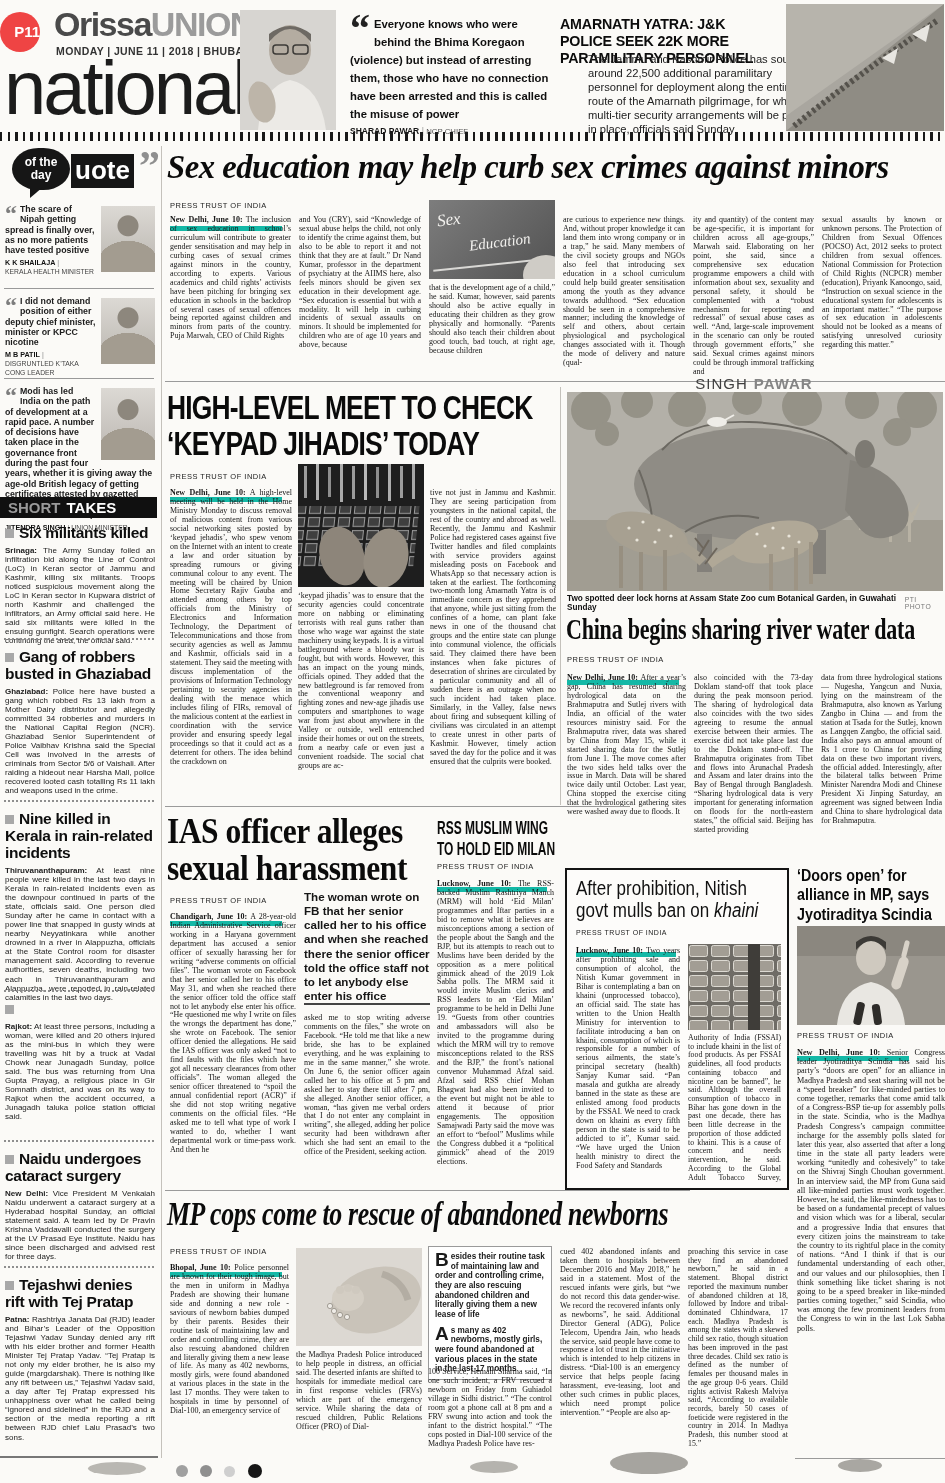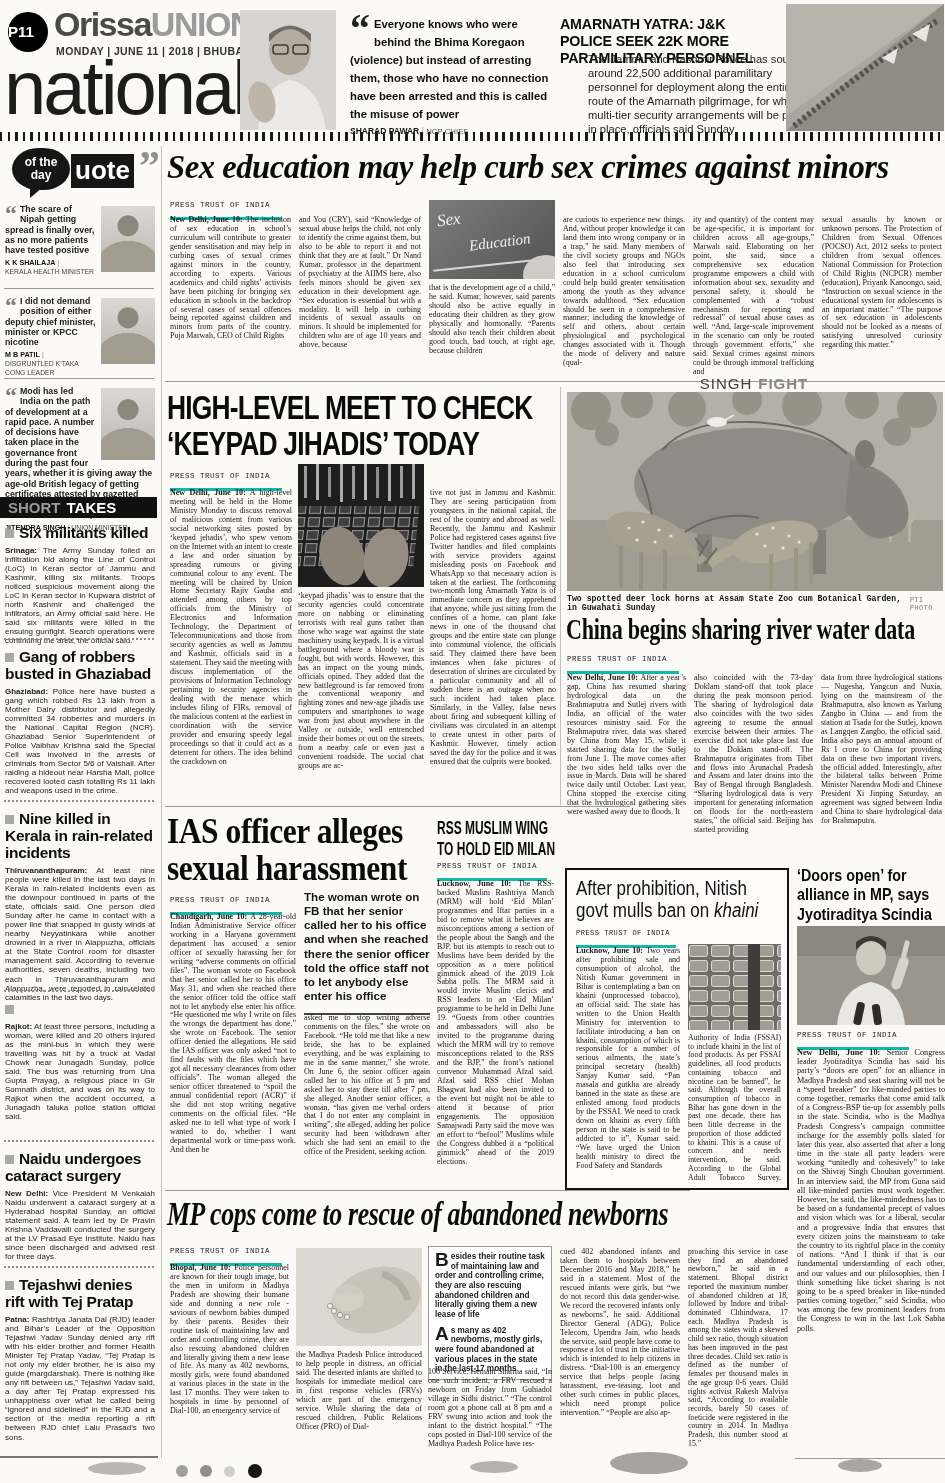--- a/index.html
+++ b/index.html
@@ -1,28 +1,28 @@
 <!DOCTYPE html>
 <html><head>
 <meta charset="utf-8">
 <style>
 *{margin:0;padding:0;box-sizing:border-box}
 body{width:945px;height:1483px;background:#fbfaf7;position:relative;overflow:hidden;font-family:"Liberation Serif",serif;color:#141414}
 .sans{font-family:"Liberation Sans",sans-serif}
 .col{position:absolute;font-size:8px;line-height:1.12;text-align:justify;color:#161616;overflow:hidden;font-family:"Liberation Serif",serif}
 .col .ld{font-weight:bold}
-.byline{position:absolute;font-family:Liberation Mono, monospace;font-size:7.5px;letter-spacing:.5px;color:#222;border-bottom:3px solid #14b8a6;padding-bottom:8px;white-space:nowrap;overflow:hidden}
+.byline{position:absolute;font-family:Liberation Sans, sans-serif;font-size:7.5px;letter-spacing:.5px;color:#222;border-bottom:5px solid #14b8a6;padding-bottom:16px;white-space:nowrap;overflow:hidden}
 .hrule{position:absolute;border-top:1px solid #9a9a9a}
 .vrule{position:absolute;border-left:1px solid #c4c1bb}
 .dotbar{position:absolute;height:9px;background:repeating-linear-gradient(90deg,#191919 0 2.5px,transparent 2.5px 7.5px)}
 .photo{position:absolute;overflow:hidden;background:#c9c6c0}
 .portrait{background:radial-gradient(circle at 50% 30%,#8d877d 0 10px,transparent 11px),radial-gradient(ellipse 30px 22px at 50% 86%,#a39c90 0 99%,transparent 100%),linear-gradient(#dcd9d4,#b9b5af)}
 .hl{position:absolute;color:#0b0b0b;transform-origin:left top;white-space:nowrap}
 
-#p11{position:absolute;left:8px;top:12px;width:40px;height:40px;border-radius:50%;background:#000000;color:#fff;text-align:left;font:bold 15px/40px "Liberation Sans",sans-serif}
+#p11{position:absolute;left:0;top:12px;width:40px;height:40px;border-radius:50%;background:#ef4444;color:#fff;text-align:right;font:bold 15px/40px "Liberation Sans",sans-serif}
 #brand{position:absolute;left:54px;top:6px;font:bold 34px/36px "Liberation Sans",sans-serif;letter-spacing:-1.5px}
 #dateline{position:absolute;left:56px;top:45px;font:bold 10.5px "Liberation Sans",sans-serif;color:#333;letter-spacing:.4px}
 #section-title{position:absolute;left:4px;top:48px;font:400 76px/80px "Liberation Sans",sans-serif;color:#1c1c1c;letter-spacing:-3px}
 #pq{position:absolute;left:350px;top:14px;width:200px;font-family:"Liberation Sans",sans-serif}
 #pq .mk{float:left;font:bold 40px/30px "Liberation Serif",serif;color:#222;margin-right:4px}
 #pq .tx{font-weight:bold;font-size:11.3px;line-height:1.24;color:#101010}
 #pq .at{margin-top:4px;font-size:8.5px;font-weight:bold}
 #pq .rl{font-weight:normal;font-size:7.8px;color:#555}
 #am-h{position:absolute;left:560px;top:16px;width:230px;font:bold 15px/1.12 "Liberation Sans",sans-serif;color:#0c0c0c;letter-spacing:-.2px;transform:scaleX(.95);transform-origin:left top}
 #am-b{position:absolute;left:588px;top:52px;width:218px;font:500 11.2px/1.25 "Liberation Sans",sans-serif;color:#222}
@@ -46,24 +46,24 @@
 #st-bar .st-bold{color:#fff}
 .st-item{position:absolute;left:5px;width:150px;font-family:"Liberation Sans",sans-serif}
 .st-title{font-weight:bold;font-size:15.5px;line-height:1.1;color:#0e0e0e;letter-spacing:-.3px;margin-bottom:5px}
 .st-bullet{display:inline-block;width:9px;height:9px;background:#a8a8a8;margin-right:5px}
 .st-body{font-size:8px;line-height:1.13;text-align:justify;color:#222}
 .st-div{position:absolute;left:4px;width:150px;border-top:2px dotted #8e8e8e}
 
 #wf-label{position:absolute;left:565px;top:375px;width:378px;text-align:center;font-family:"Liberation Sans",sans-serif;font-size:15px;letter-spacing:1px}
 #wf-label .wl{color:#3f3f3f;font-weight:400}
 #wf-label .wb{color:#858585;font-weight:bold;margin-left:6px}
-#wf-cap{position:absolute;left:567px;top:594px;width:376px;display:flex;justify-content:space-between;font-family:Liberation Mono, monospace}
+#wf-cap{position:absolute;left:567px;top:594px;width:376px;display:flex;justify-content:space-between;font-family:Liberation Sans, sans-serif}
 #wf-cap .cap{font-weight:bold;font-size:8.2px;color:#111}
 #wf-cap .crd{font-size:6.8px;color:#777;letter-spacing:.5px;padding-top:2px}
-#ias-pq{position:absolute;left:304px;top:890px;width:126px;font:bold 11.6px/1.22 "Liberation Sans",sans-serif;color:#161616;padding-bottom:10px;border-bottom:2px solid #444}
+#ias-pq{position:absolute;left:304px;top:890px;width:126px;font:bold 11.6px/1.22 "Liberation Sans",sans-serif;color:#161616;padding-bottom:0;border-bottom:2px solid #444}
 #khaini-box{position:absolute;left:565px;top:868px;width:224px;height:322px;border:2px solid #141414;background:#fdfcfa}
 #mpq{position:absolute;left:428px;top:1246px;width:124px;border:1px solid #9a9a9a;padding:5px 6px;background:#fff}
 .mpq-p{font:bold 8.2px/1.18 "Liberation Sans",sans-serif;color:#1a1a1a;margin-bottom:6px}
 .mpq-cap{float:left;font:bold 19px/15px "Liberation Sans",sans-serif;margin-right:2px}
 .blob{position:absolute;border-radius:50%}
 .chalk-word{position:absolute;color:#f2f1ee;font-family:"Liberation Serif",serif;font-style:italic}
 </style>
 </head>
 <body>
 
@@ -218,21 +218,21 @@
         <rect x="114" y="0" width="3" height="35" fill="#c9c9c9"></rect>
       </g>
     <rect x="0" y="42" width="126" height="62" fill="url(#keys)" transform="skewX(-6)"></rect>
     <ellipse cx="44" cy="92" rx="22" ry="30" fill="#8d857a" transform="rotate(-18 44 92)"></ellipse>
     <ellipse cx="88" cy="94" rx="22" ry="30" fill="#958d81" transform="rotate(14 88 94)"></ellipse>
   </svg>
 </div>
 <p class="col" style="left:298px;top:592px;width:126px;height:211px"><span>‘keypad jihadis’ was to ensure that the security agencies could concentrate more on nabbing or eliminating terrorists with real guns rather than those who wage war against the state machinery using keypads. It is a virtual battleground where a bloody war is fought, but with words. However, this has an impact on the young minds, officials opined. They added that the new battleground is far removed from the conventional weaponry and fighting zones and new-age jihadis use computers and smartphones to wage war from just about anywhere in the Valley or outside, well entrenched inside their homes or out on the streets, from a nearby cafe or even just a convenient roadside. The social chat groups are ac-</span></p>
 <p class="col" style="left:430px;top:489px;width:126px;height:314px"><span>tive not just in Jammu and Kashmir. They are seeing participation from youngsters in the national capital, the rest of the country and abroad as well. Recently, the Jammu and Kashmir Police had registered cases against five Twitter handles and filed complaints with service providers against misleading posts on Facebook and WhatsApp so that necessary action is taken at the earliest. The forthcoming two-month long Amarnath Yatra is of immediate concern as they apprehend that anyone, while just sitting from the confines of a home, can plant fake news in one of the thousand chat groups and the entire state can plunge into communal violence, the officials said. They claimed there have been instances when fake pictures of desecration of shrines are circulated by a particular community and all of sudden there is an outrage when no such incident had taken place. Similarly, in the Valley, false news about firing and subsequent killing of civilians was circulated in an attempt to create unrest in other parts of Kashmir. However, timely action saved the day for the police and it was ensured that the culprits were booked.</span></p>
 
-<div id="wf-label"><span class="wl">SINGH</span><span class="wb">FIGHT</span></div>
+<div id="wf-label"><span class="wl">SINGH</span><span class="wb">PAWAR</span></div>
 <div class="photo" style="left:567px;top:392px;width:376px;height:199px">
   <svg width="376" height="199" viewBox="0 0 376 199">
     <rect width="376" height="199" fill="#b3b0a8"></rect>
     <g fill="#8e8b80" opacity=".8">
         <circle cx="24" cy="18" r="20"></circle>
         <circle cx="70" cy="10" r="16"></circle>
         <circle cx="120" cy="16" r="19"></circle>
         <circle cx="180" cy="8" r="15"></circle>
         <circle cx="235" cy="14" r="20"></circle>
         <circle cx="295" cy="10" r="17"></circle>

